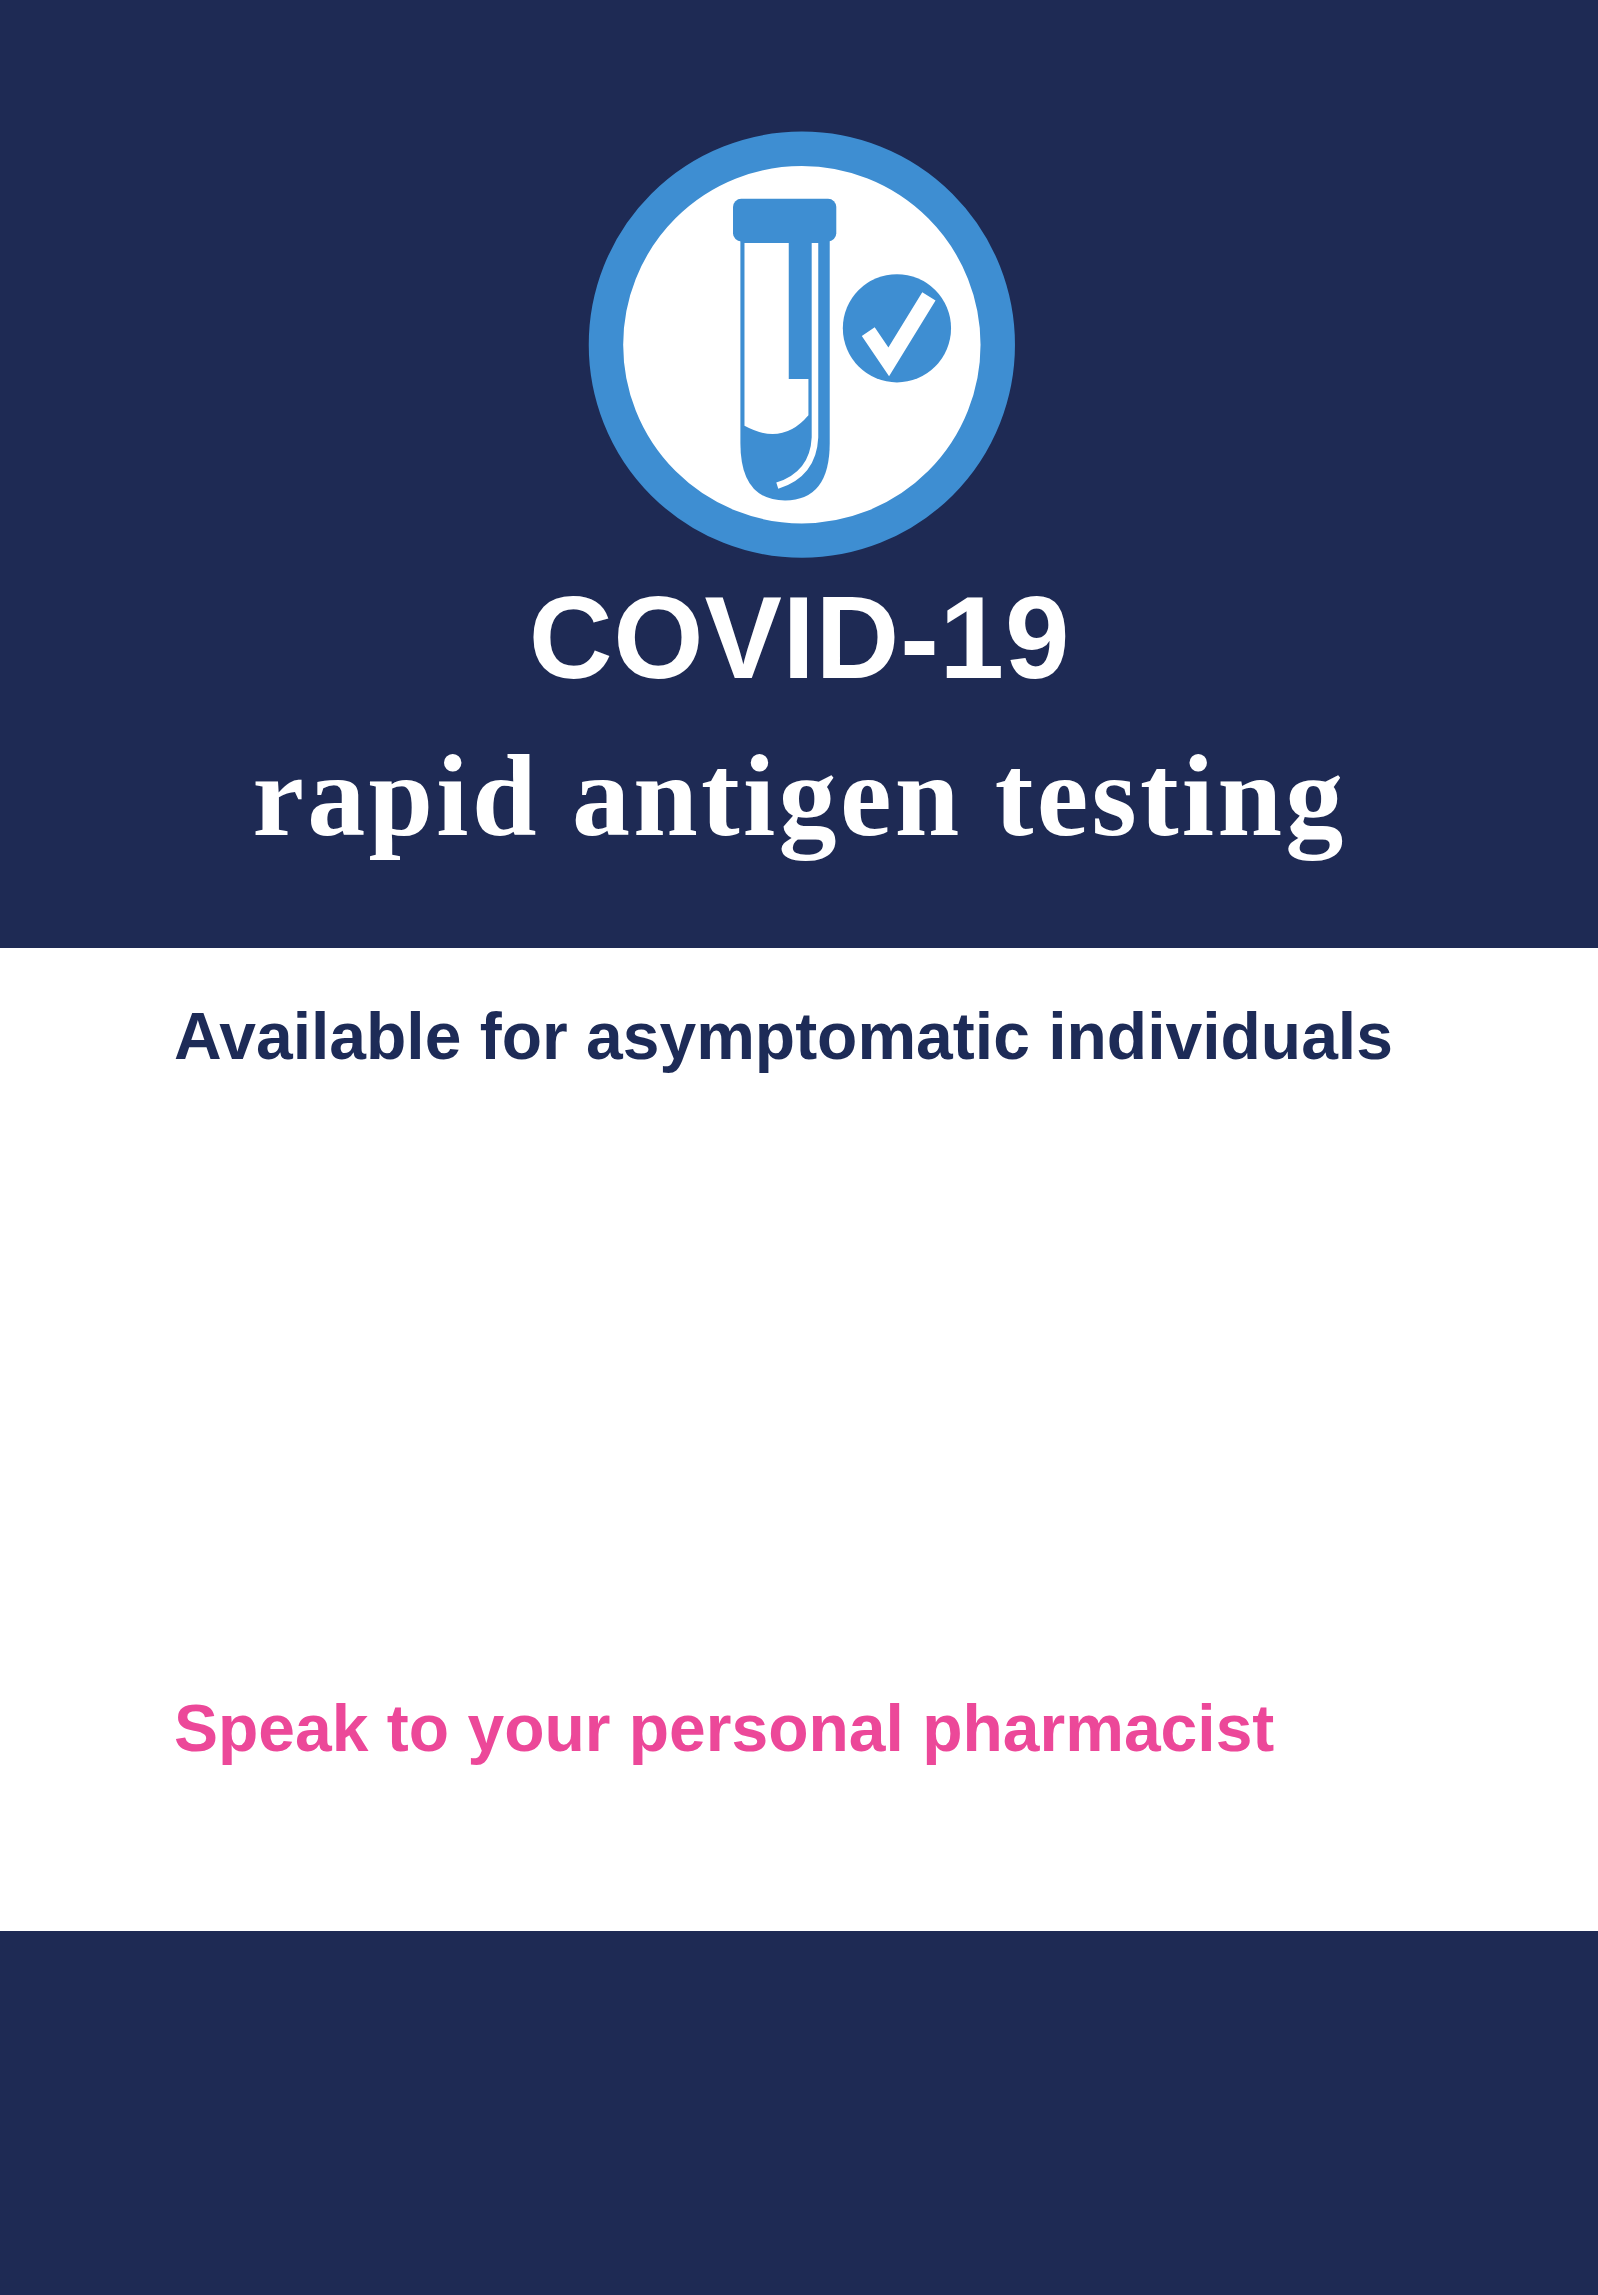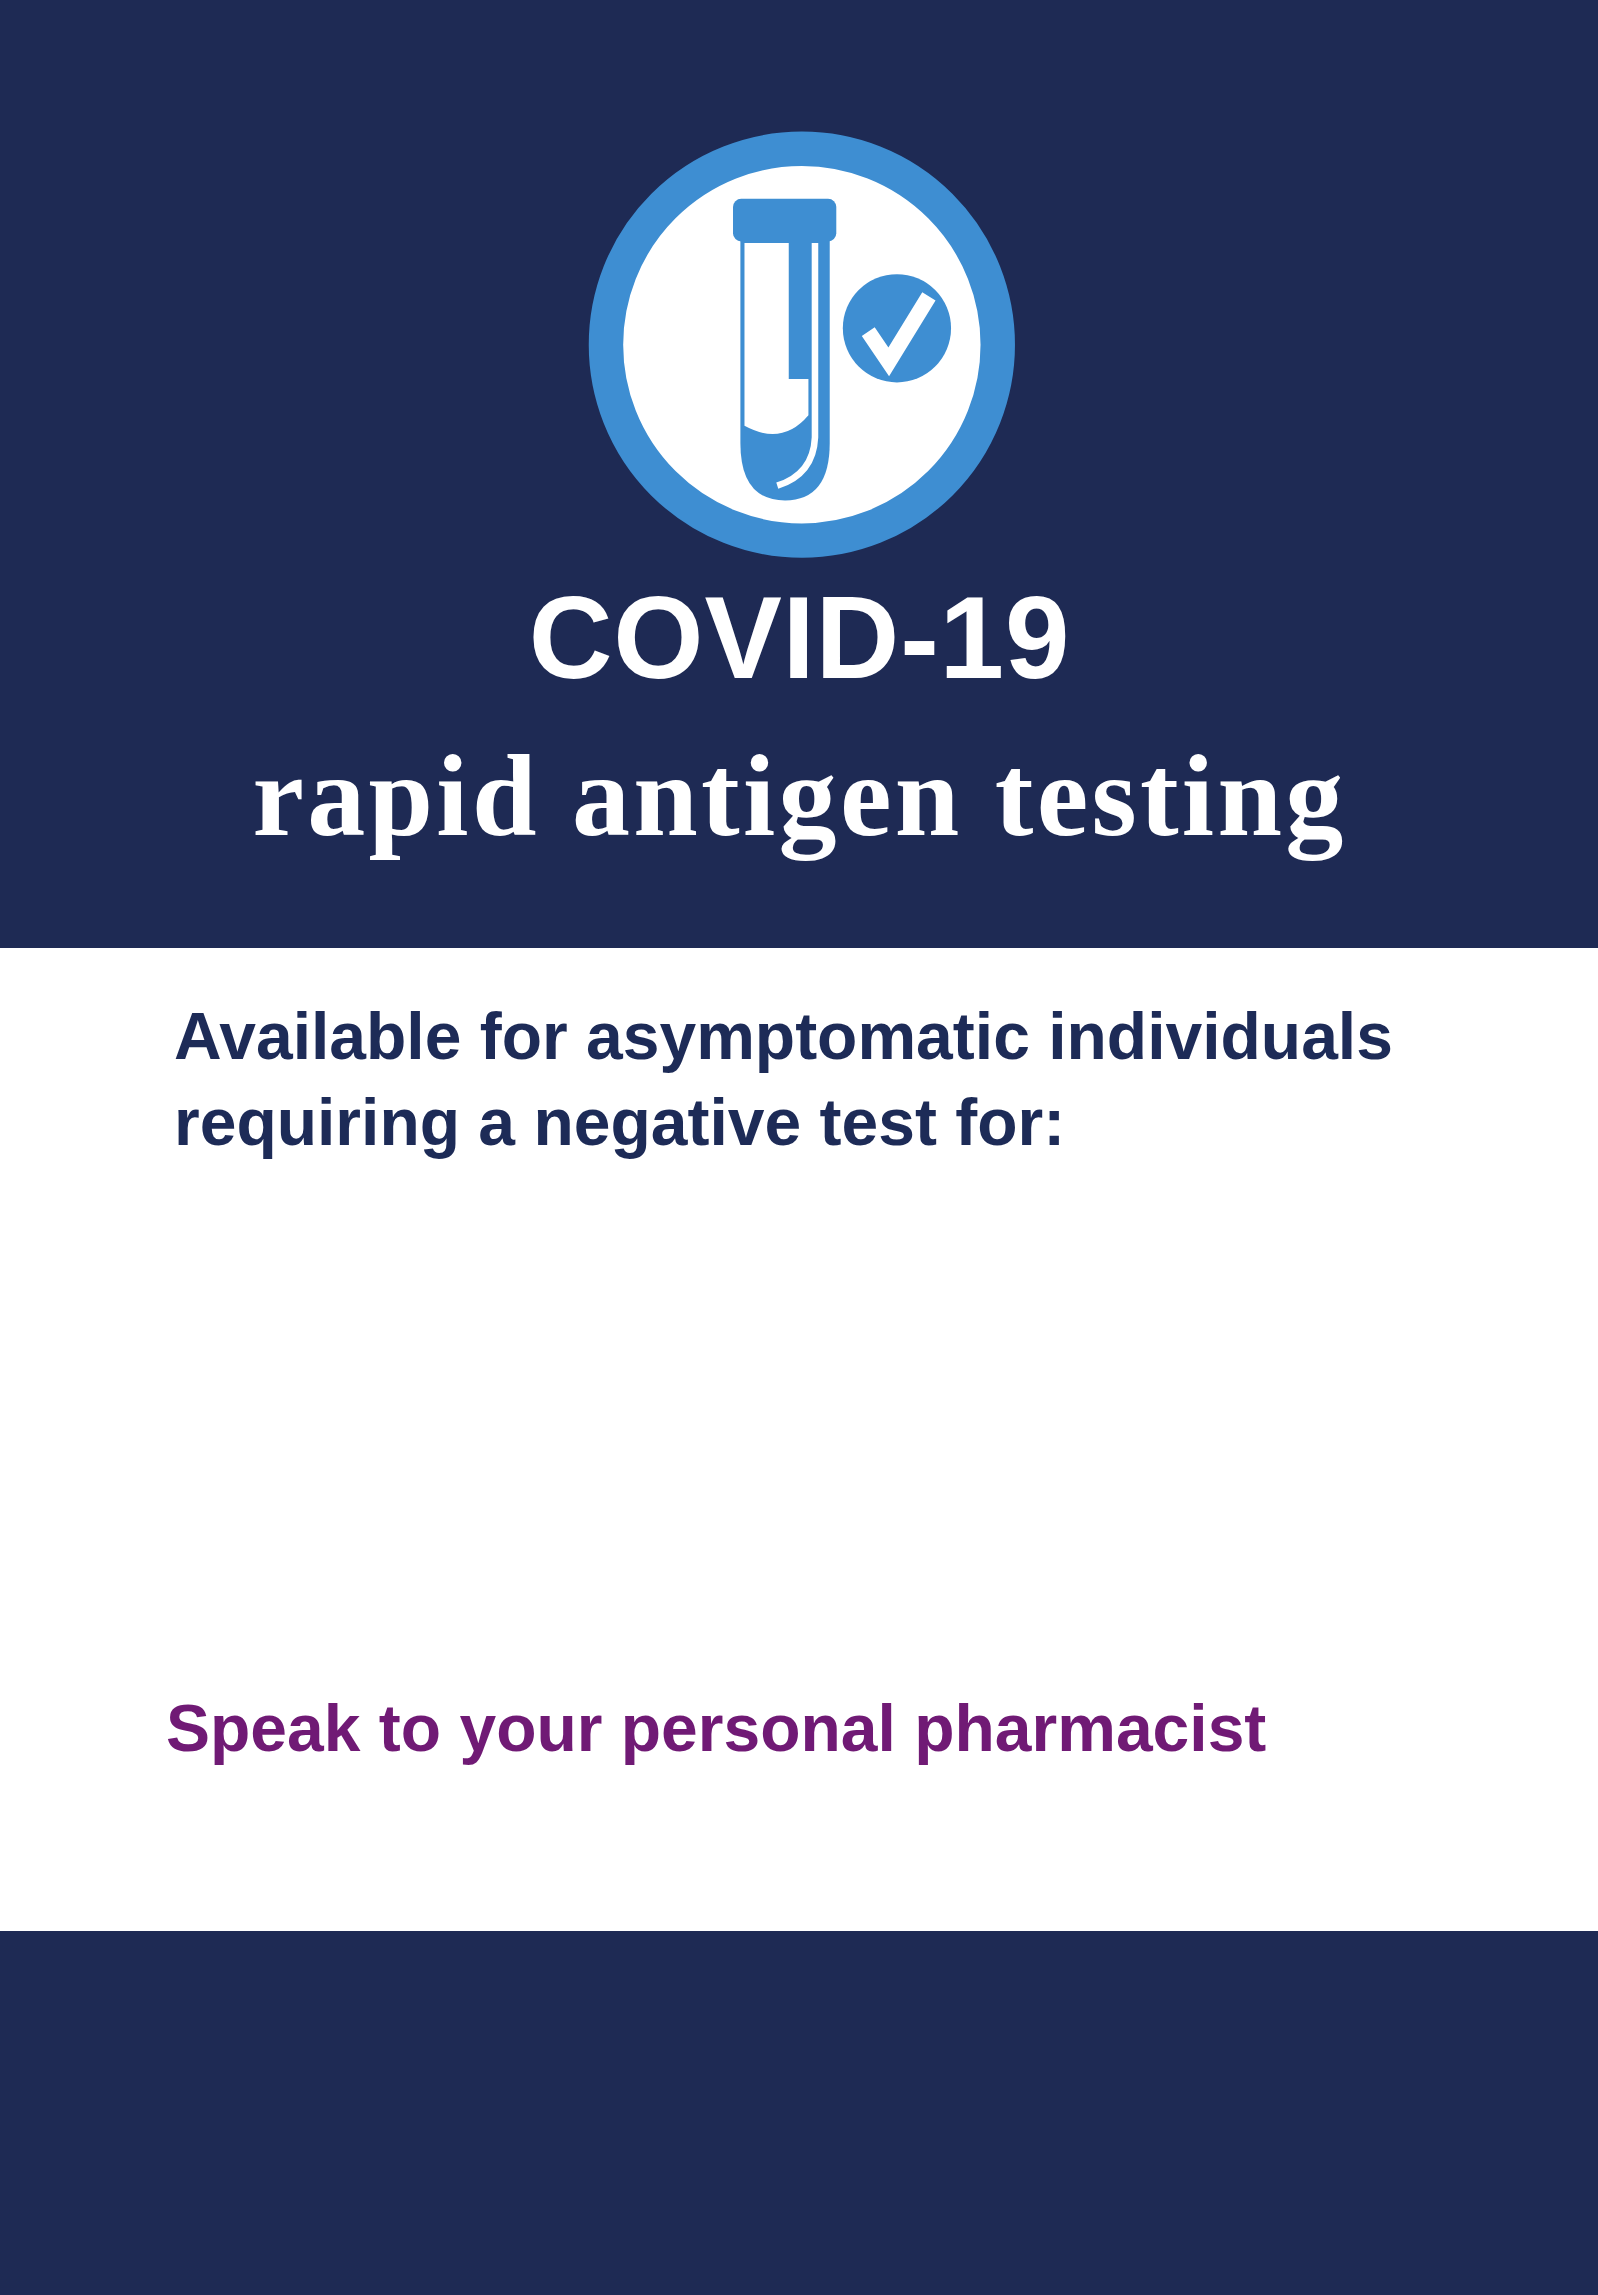--- a/index.html
+++ b/index.html
@@ -39,22 +39,22 @@
   
   .intro-text{
     position:absolute;left:174px;top:993px;
     color:#1d2b57;
     font-weight:bold;
     font-size:66px;
     line-height:86px;
     white-space:nowrap;
   }
   .cta-text{
-    position:absolute;left:166px;top:1695px;
-    color:#701a75;
+    position:absolute;left:174px;top:1695px;
+    color:#ec4899;
     font-weight:bold;
     font-size:66px;
     line-height:67px;
     white-space:nowrap;
   }
 </style>
 </head>
 <body>
 
 <div class="poster">
@@ -70,21 +70,20 @@
       <circle cx="1094" cy="400" r="66" fill="#3e8ed2"></circle>
       <path d="M1059,404 L1084,441 L1133,361" stroke="#ffffff" stroke-width="19" fill="none"></path>
     </svg>
 
     <div class="title title-line1">COVID-19</div>
     <div class="title title-line2">rapid antigen testing</div>
   </div>
 
   <div class="intro-text">
     <div>Available for asymptomatic individuals</div>
-    <div>requiring a negative test for:</div>
   </div>
 
   <div class="cta-text">
     <div>Speak to your personal pharmacist</div>
   </div>
 
   <div class="footer-band">
 
     
 

